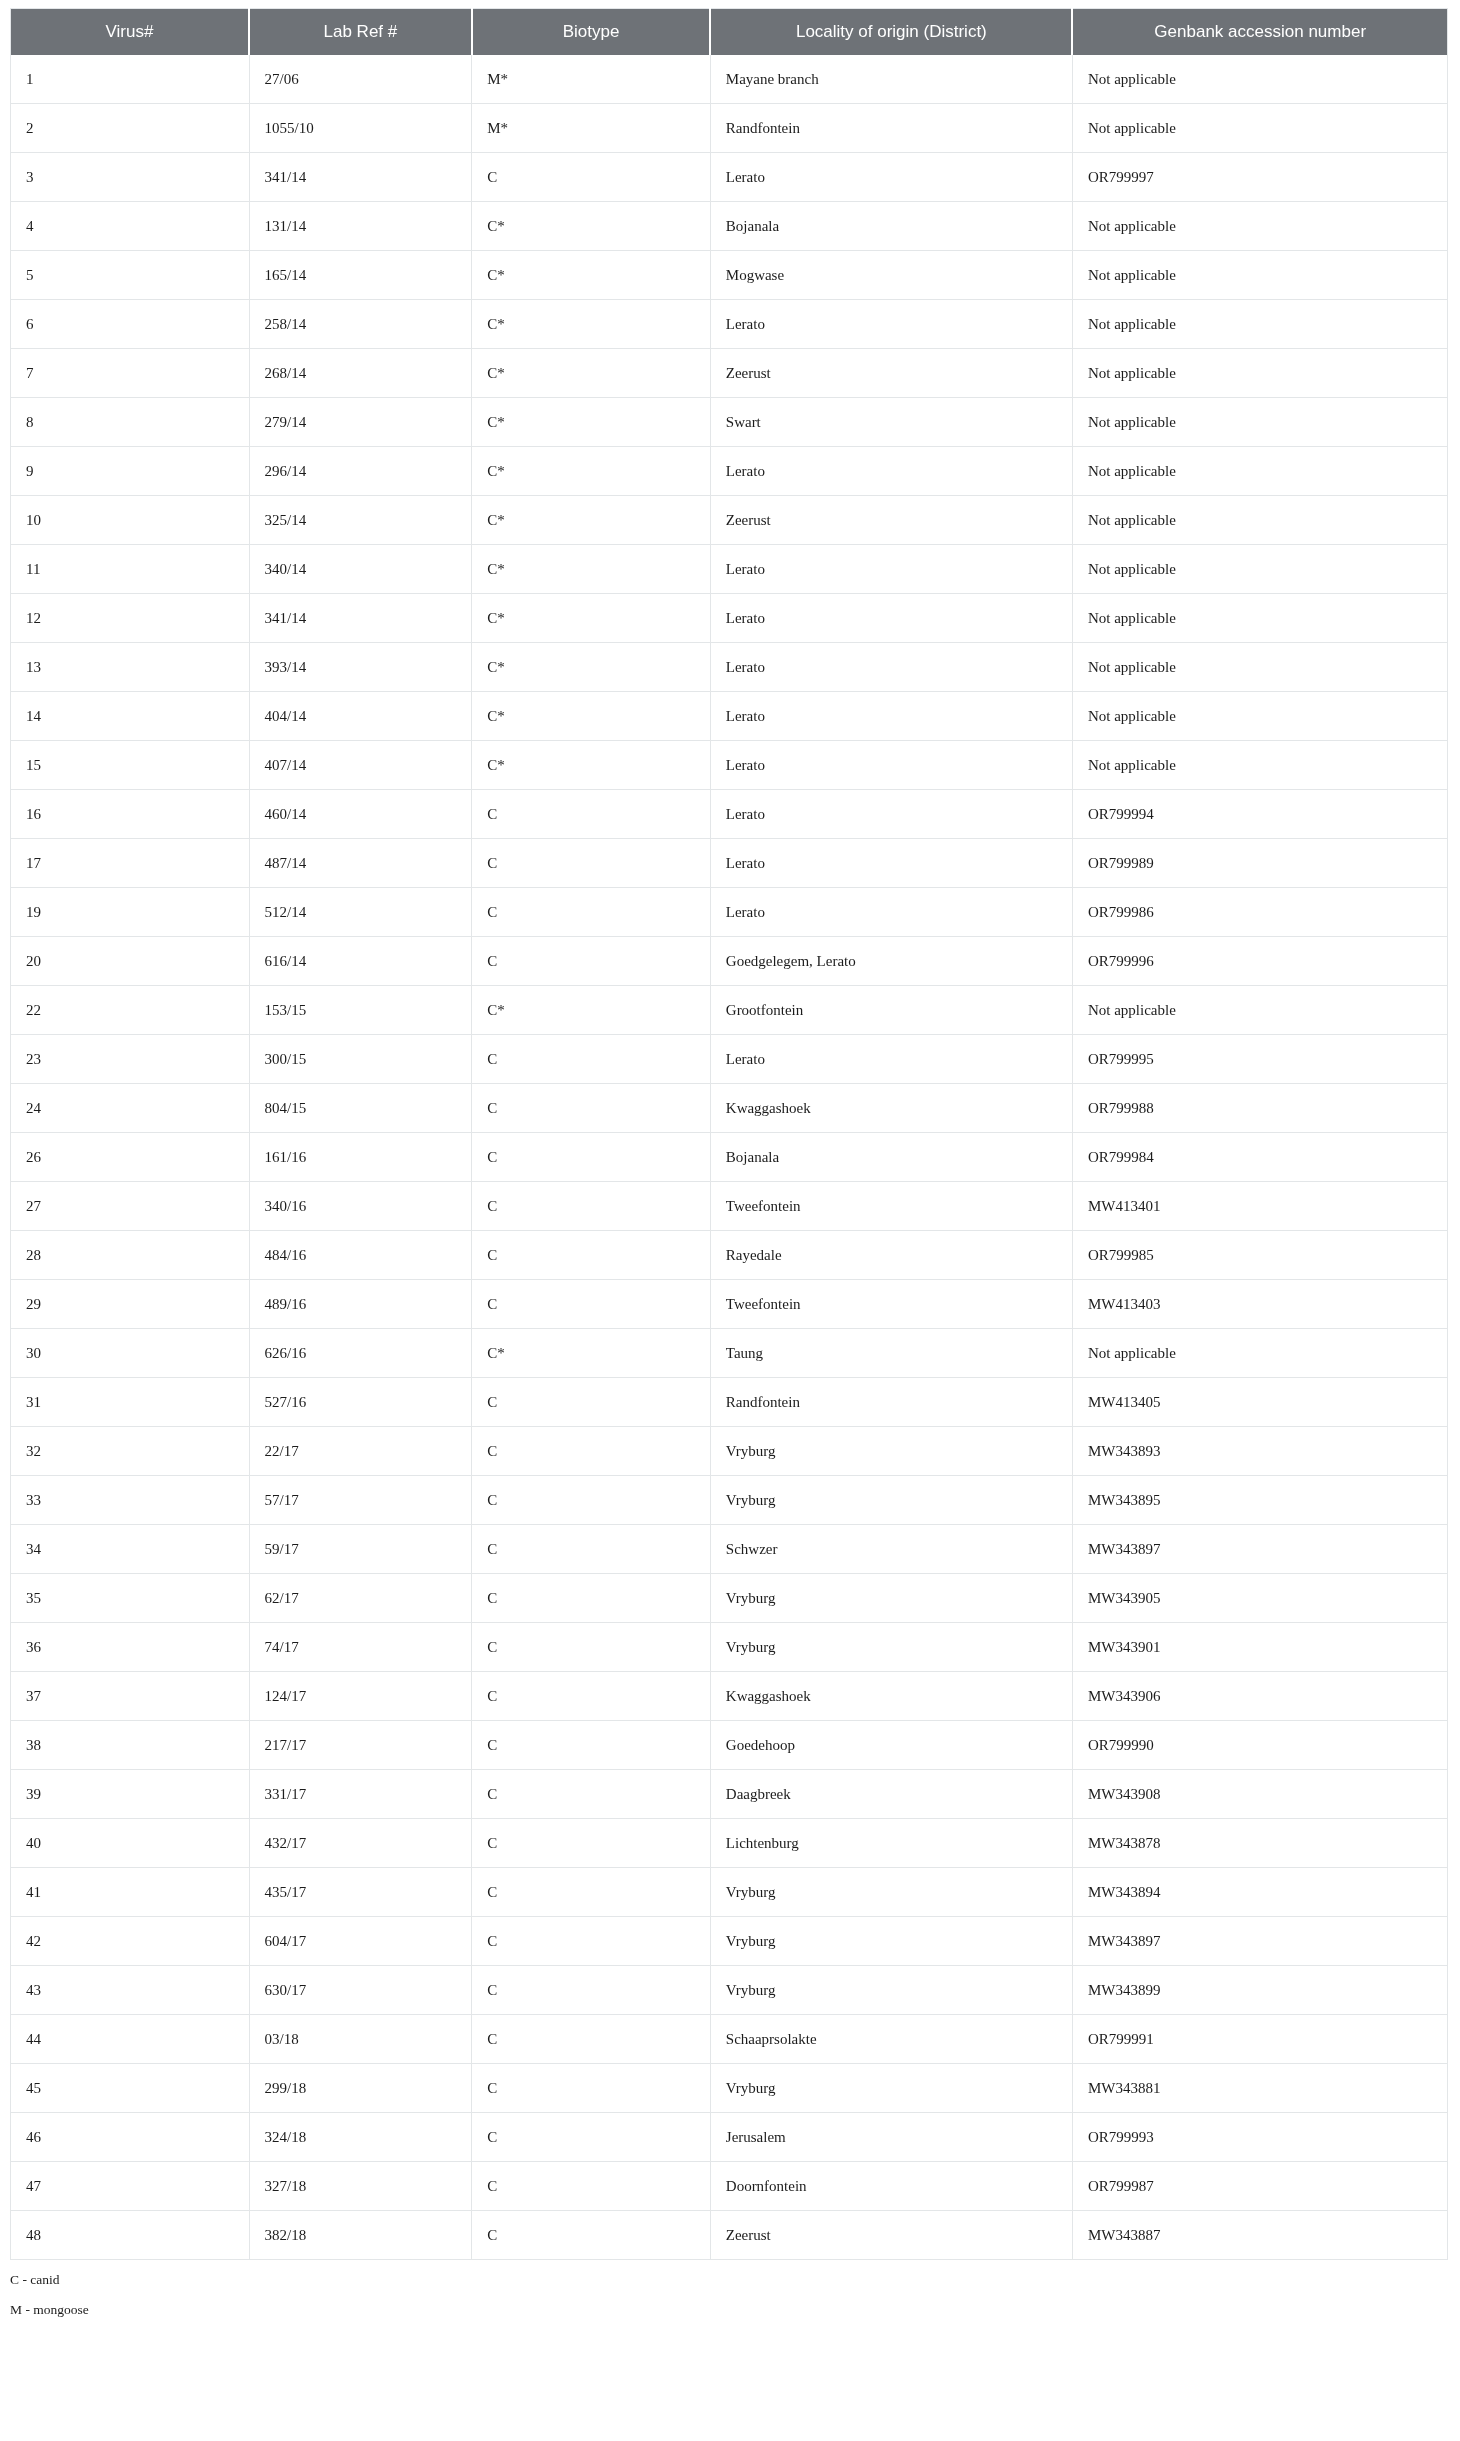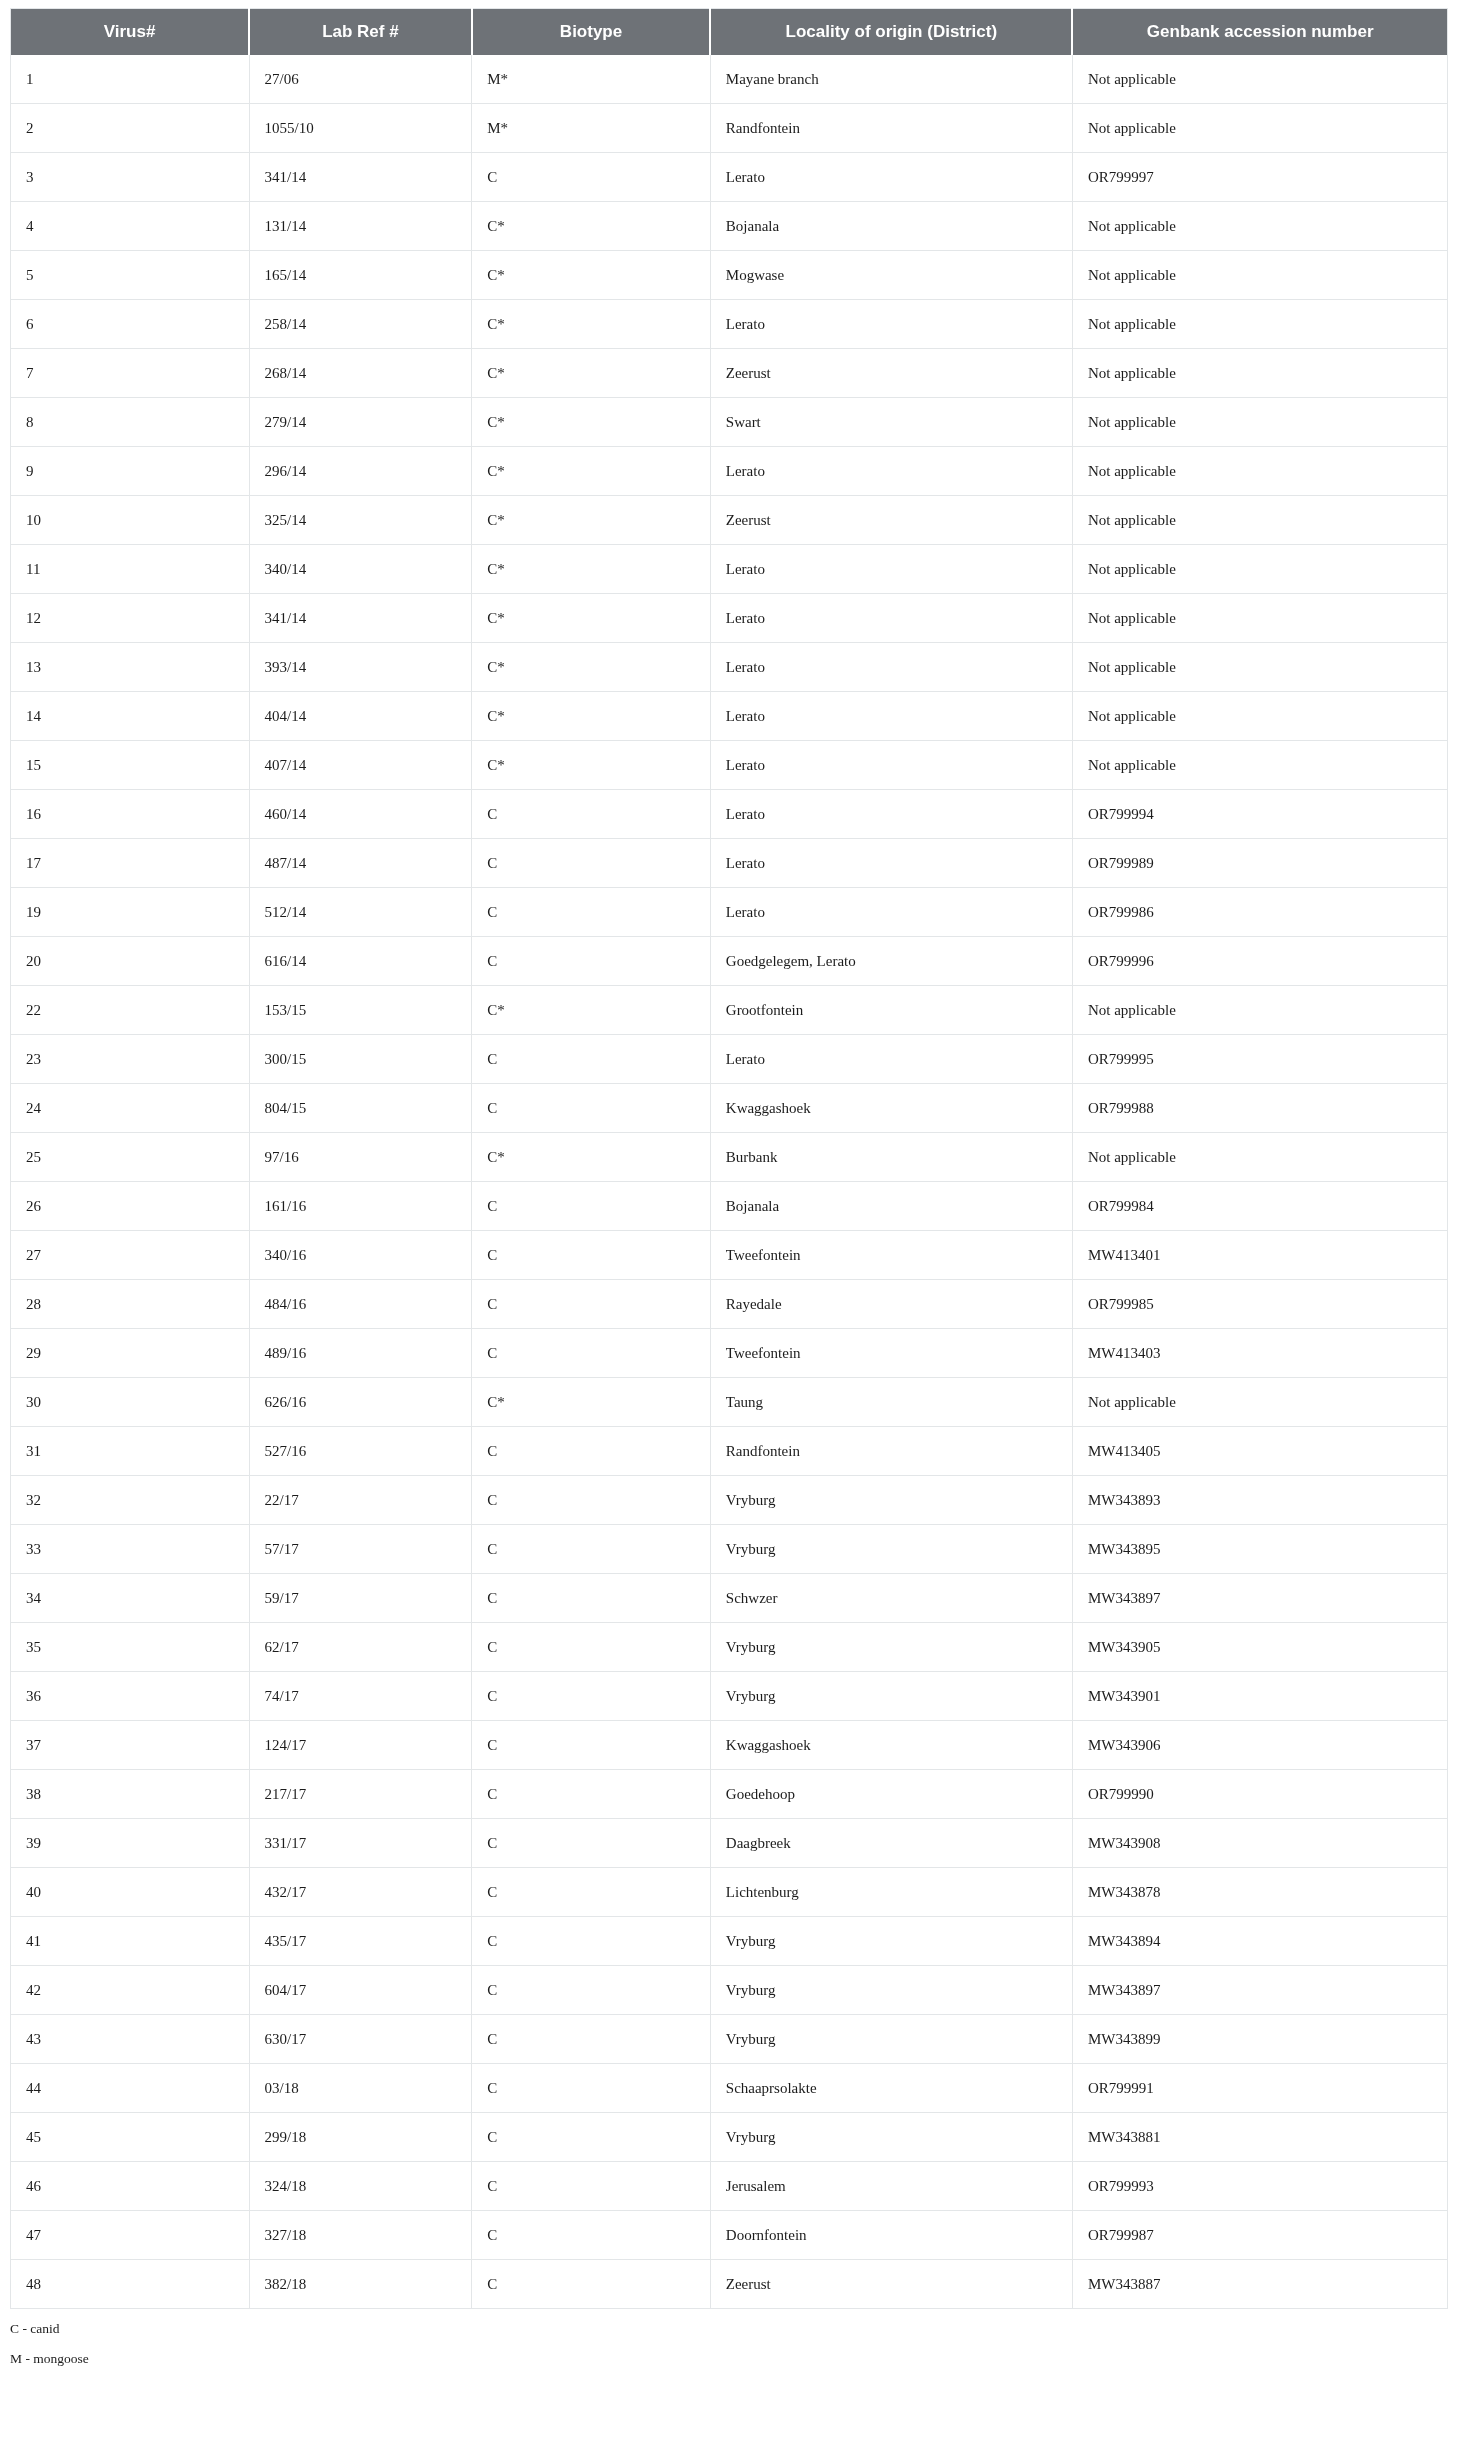--- a/index.html
+++ b/index.html
@@ -17,21 +17,21 @@
     width: 100%;
     border-collapse: collapse;
     table-layout: fixed;
     border: 1px solid #e3e6e8;
   }
   table.data-table thead th {
     background: #6e7277;
     color: #ffffff;
     font-family: "Liberation Sans", "DejaVu Sans", sans-serif;
     font-size: 17px;
-    font-weight: 700;
+    font-weight: 400;
     text-align: center;
     height: 46px;
     padding: 0 6px;
     border-left: 2px solid #ffffff;
     overflow: hidden;
     white-space: nowrap;
   }
   table.data-table thead th:first-child {
     border-left: none;
   }
@@ -242,27 +242,20 @@
           <td>OR799995</td>
         </tr>
         <tr>
           <td>24</td>
           <td>804/15</td>
           <td>C</td>
           <td>Kwaggashoek</td>
           <td>OR799988</td>
         </tr>
         <tr>
-          <td>25</td>
-          <td>97/16</td>
-          <td>C*</td>
-          <td>Burbank</td>
-          <td>Not applicable</td>
-        </tr>
-        <tr>
           <td>26</td>
           <td>161/16</td>
           <td>C</td>
           <td>Bojanala</td>
           <td>OR799984</td>
         </tr>
         <tr>
           <td>27</td>
           <td>340/16</td>
           <td>C</td>

